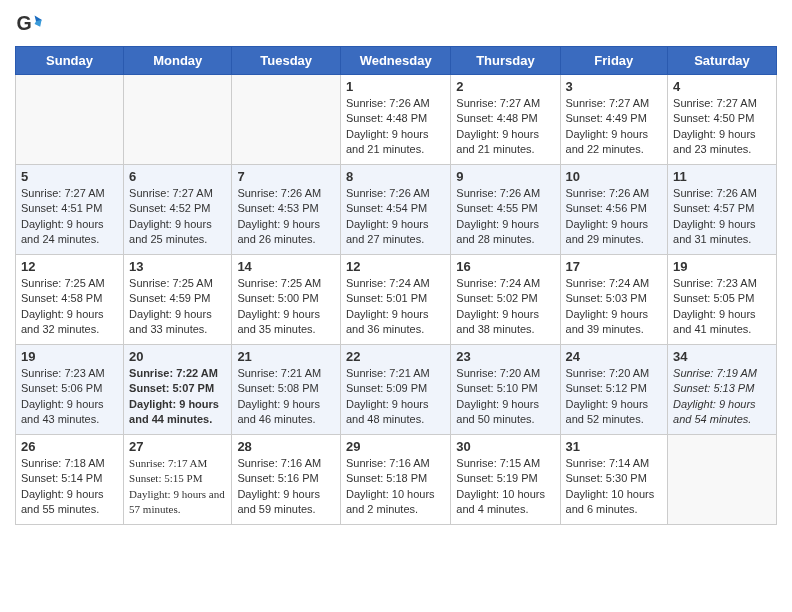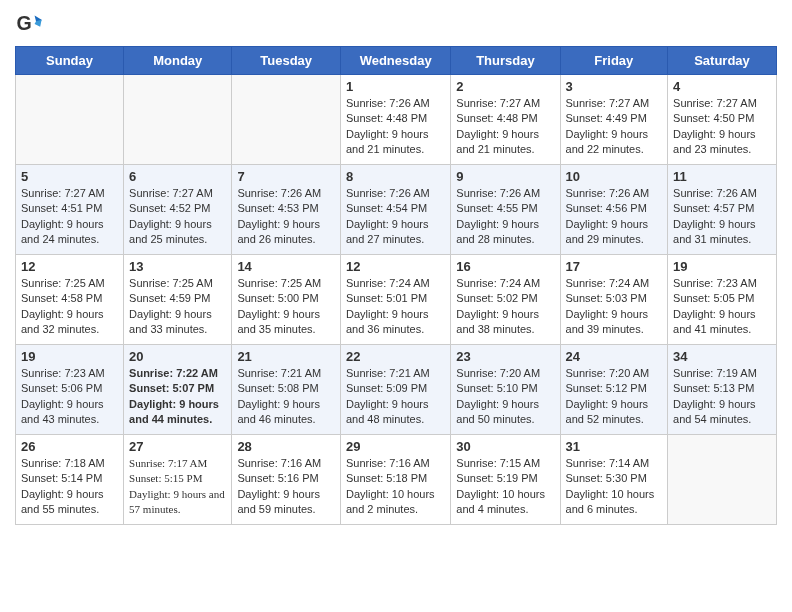--- a/index.html
+++ b/index.html
@@ -268,21 +268,21 @@
 Daylight: 9 hours and 50 minutes.</div>
           </td>
           <td>
             <span class="day-number">24</span>
             <div class="day-info" style="white-space: pre-line;">Sunrise: 7:20 AM
 Sunset: 5:12 PM
 Daylight: 9 hours and 52 minutes.</div>
           </td>
           <td>
             <span class="day-number">34</span>
-            <div class="day-info" style="white-space: pre-line;">Sunrise: 7:19 AM
+            <div class="day-info" style="white-space: pre-line; font-style: italic;">Sunrise: 7:19 AM
 Sunset: 5:13 PM
 Daylight: 9 hours and 54 minutes.</div>
           </td>
         </tr>
         <tr>
           <td>
             <span class="day-number">26</span>
             <div class="day-info" style="white-space: pre-line;">Sunrise: 7:18 AM
 Sunset: 5:14 PM
 Daylight: 9 hours and 55 minutes.</div>

